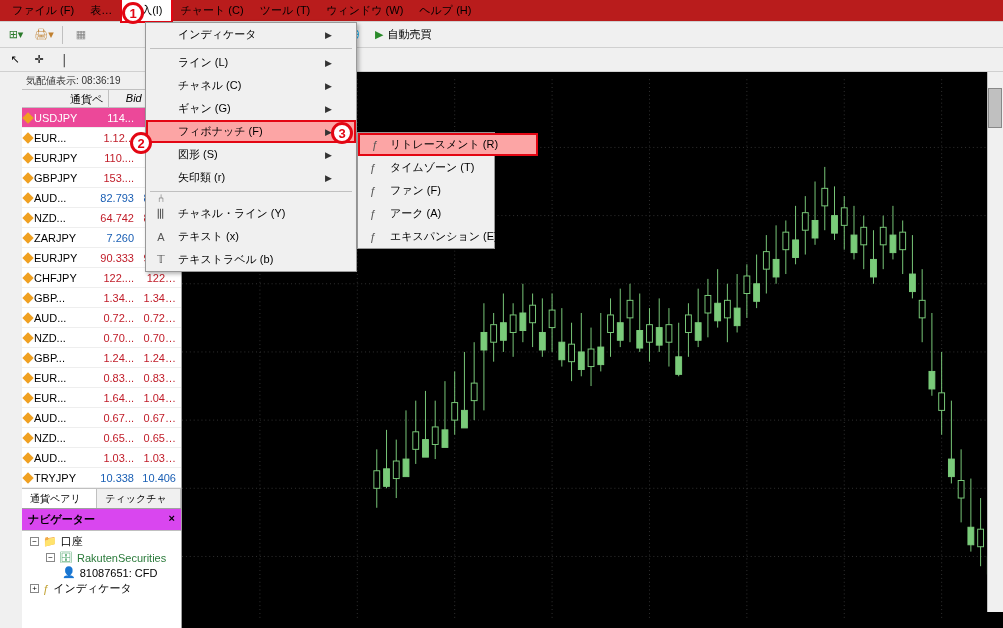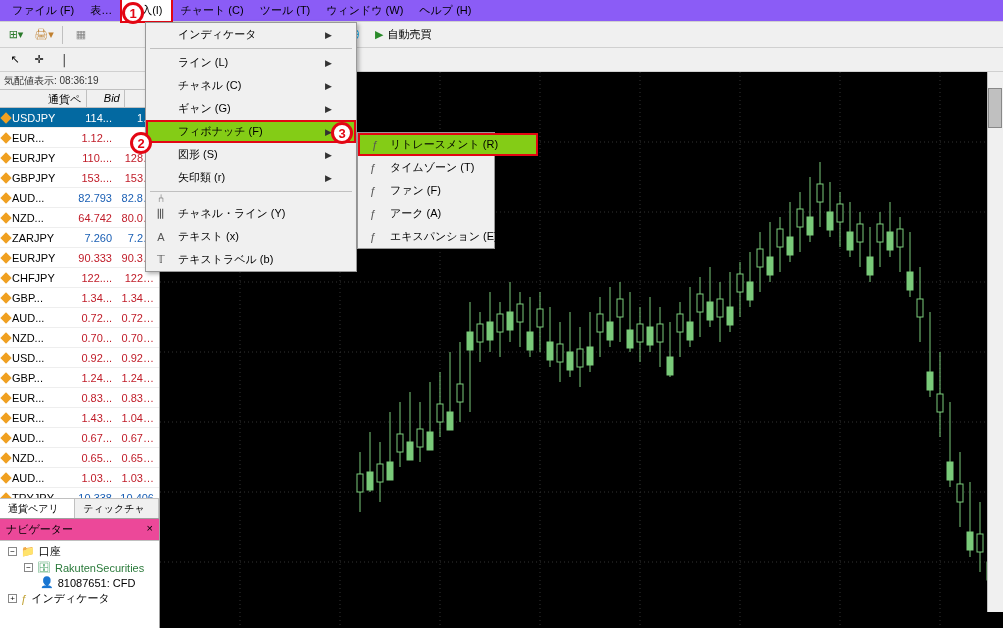--- a/index.html
+++ b/index.html
@@ -1,72 +1,72 @@
 <!DOCTYPE html>
 <html><head>
 <meta charset="utf-8">
 <style>
 * { margin: 0; padding: 0; box-sizing: border-box; font-family: "MS Gothic", "Meiryo", sans-serif; font-size: 11px; }
 body { background: #f0f0f0; width: 1003px; height: 628px; overflow: hidden; position: relative; }
 
-.menubar { height: 22px; background: #8b5cf6; display: flex; align-items: center; padding: 0 4px; border-bottom: 1px solid #d0d0d0; }
+.menubar { height: 22px; background: #b91c1c; display: flex; align-items: center; padding: 0 4px; border-bottom: 1px solid #d0d0d0; }
 .menubar .menu-item { padding: 3px 8px; cursor: default; }
 .menubar .menu-item.highlighted { border: 2px solid #e30613; background: #fff; }
 
 .toolbar { height: 26px; background: #f0f0f0; display: flex; align-items: center; padding: 0 4px; gap: 4px; border-bottom: 1px solid #d0d0d0; }
 .toolbar .btn { width: 24px; height: 20px; display: flex; align-items: center; justify-content: center; border: 1px solid transparent; }
 .toolbar .sep { width: 1px; height: 18px; background: #c0c0c0; margin: 0 2px; }
 .toolbar .txt-btn { padding: 2px 6px; display: flex; align-items: center; gap: 4px; }
 
 .toolbar2 { height: 24px; background: #f0f0f0; display: flex; align-items: center; padding: 0 4px; gap: 2px; border-bottom: 1px solid #d0d0d0; }
 .toolbar2 .btn { width: 22px; height: 20px; display: flex; align-items: center; justify-content: center; }
 .tf-bar { display: flex; gap: 0; margin-left: auto; padding-right: 380px;}
 .tf-bar .tf { padding: 2px 6px; border: 1px solid #c0c0c0; background: #f8f8f8; font-size: 10px; }
 
-.main { display: flex; height: calc(100% - 72px); }
+.main { display: flex; height: calc(100% - 72px); padding-left: 22px; }
 .sidebar { width: 160px; background: #fff; border-right: 1px solid #a0a0a0; display: flex; flex-direction: column; }
 
 .ticker-hdr { height: 18px; background: #f0f0f0; border-bottom: 1px solid #c0c0c0; padding: 2px 4px; font-size: 10px; color: #333; }
 .watch-hdr { display: flex; height: 18px; background: #f0f0f0; border-bottom: 1px solid #c0c0c0; }
 .watch-hdr > div { padding: 2px 4px; border-right: 1px solid #c0c0c0; }
 .col-sym { width: 54px; margin-left: 44px; }
 .col-bid { width: 46px; text-align: right; font-style: italic; }
 .col-ask { width: 42px; text-align: right; }
 
 .watch-body { flex: 0 0 auto; max-height: 390px; overflow: hidden; }
 .watch-row { display: flex; height: 20px; align-items: center; border-bottom: 1px solid #eee; }
 .watch-row .sym { width: 68px; padding-left: 2px; display: flex; align-items: center; gap: 2px; }
 .watch-row .bid { width: 46px; text-align: right; padding-right: 2px; }
 .watch-row .ask { width: 42px; text-align: right; padding-right: 2px; }
-.watch-row.selected { background: #0369a1; color: #fff; }
+.watch-row.selected { background: #ec4899; color: #fff; }
 .up { color: #1a5fb4; }
 .down { color: #c01c28; }
 .watch-row.selected .up, .watch-row.selected .down { color: #fff; }
 .dia { width: 8px; height: 8px; transform: rotate(45deg); background: #f0a020; display: inline-block; }
 
 .tabs { display: flex; height: 20px; background: #f0f0f0; border-top: 1px solid #c0c0c0; }
 .tabs .tab { padding: 3px 8px; border-right: 1px solid #c0c0c0; font-size: 10px; }
 .tabs .tab.active { background: #fff; }
 
 .nav-pane { border-top: 1px solid #a0a0a0; background: #fff; flex: 1; }
-.nav-hdr { background: #ec4899; padding: 3px 6px; border-bottom: 1px solid #c0c0c0; display: flex; justify-content: space-between; }
+.nav-hdr { background: #d946ef; padding: 3px 6px; border-bottom: 1px solid #c0c0c0; display: flex; justify-content: space-between; font-weight: bold; }
 .nav-tree { padding: 2px 4px; font-size: 11px; }
 .tree-node { padding: 1px 0 1px 12px; display: flex; align-items: center; gap: 4px; }
 .tree-node.l1 { padding-left: 4px; }
 .tree-node.l2 { padding-left: 20px; }
 .tree-node.l3 { padding-left: 36px; }
 .exp { width: 9px; height: 9px; border: 1px solid #888; display: inline-flex; align-items: center; justify-content: center; font-size: 8px; line-height: 1; }
 
 .chart { flex: 1; background: #000; position: relative; overflow: hidden; }
 .chart svg { width: 100%; height: 100%; }
 
 .dropdown { position: absolute; background: #f0f0f0; border: 1px solid #999; box-shadow: 2px 2px 4px rgba(0,0,0,0.3); z-index: 100; }
 .dropdown .dd-item { padding: 4px 24px 4px 32px; display: flex; align-items: center; justify-content: space-between; min-width: 180px; position: relative; }
 .dropdown .dd-item .icon-slot { position: absolute; left: 6px; width: 18px; text-align: center; color: #555; }
-.dropdown .dd-item.highlighted { background: #84cc16; border: 2px solid #e30613; padding: 2px 22px 2px 30px; }
+.dropdown .dd-item.highlighted { background: #fca5a5; border: 2px solid #e30613; padding: 2px 22px 2px 30px; }
 .dropdown .dd-sep { height: 1px; background: #c0c0c0; margin: 2px 4px; }
 .dropdown .arrow { font-size: 9px; color: #333; }
 
 .circ-badge { position: absolute; width: 22px; height: 22px; border: 3px solid #e30613; border-radius: 50%; background: #fff; color: #e30613; font-weight: bold; display: flex; align-items: center; justify-content: center; font-size: 13px; z-index: 200; }
 
 .scrollbar-v { position: absolute; right: 0; top: 0; bottom: 16px; width: 16px; background: #f0f0f0; border-left: 1px solid #c0c0c0; }
 .scrollbar-v .thumb { background: #c0c0c0; border: 1px solid #888; width: 14px; height: 40px; margin: 16px 0 0 0; }
 </style>
 </head>
 <body>
@@ -217,47 +217,39 @@
           <div class="sym">
             <span class="dia"></span>
             <span>NZD...</span>
           </div>
           <div class="bid down">0.70...</div>
           <div class="ask down">0.70…</div>
         </div>
         <div class="watch-row">
           <div class="sym">
             <span class="dia"></span>
-            <span>USD...</span>
-          </div>
-          <div class="bid down">0.92...</div>
-          <div class="ask down">0.92…</div>
-        </div>
-        <div class="watch-row">
-          <div class="sym">
-            <span class="dia"></span>
             <span>GBP...</span>
           </div>
           <div class="bid down">1.24...</div>
           <div class="ask down">1.24…</div>
         </div>
         <div class="watch-row">
           <div class="sym">
             <span class="dia"></span>
             <span>EUR...</span>
           </div>
           <div class="bid down">0.83...</div>
           <div class="ask down">0.83…</div>
         </div>
         <div class="watch-row">
           <div class="sym">
             <span class="dia"></span>
             <span>EUR...</span>
           </div>
-          <div class="bid down">1.43...</div>
+          <div class="bid down">1.64...</div>
           <div class="ask down">1.04…</div>
         </div>
         <div class="watch-row">
           <div class="sym">
             <span class="dia"></span>
             <span>AUD...</span>
           </div>
           <div class="bid down">0.67...</div>
           <div class="ask down">0.67…</div>
         </div>

